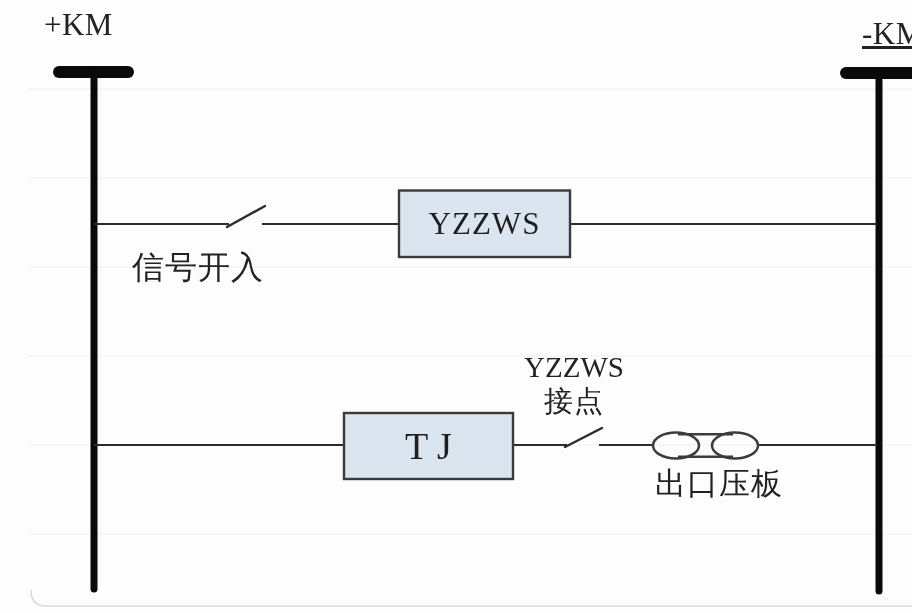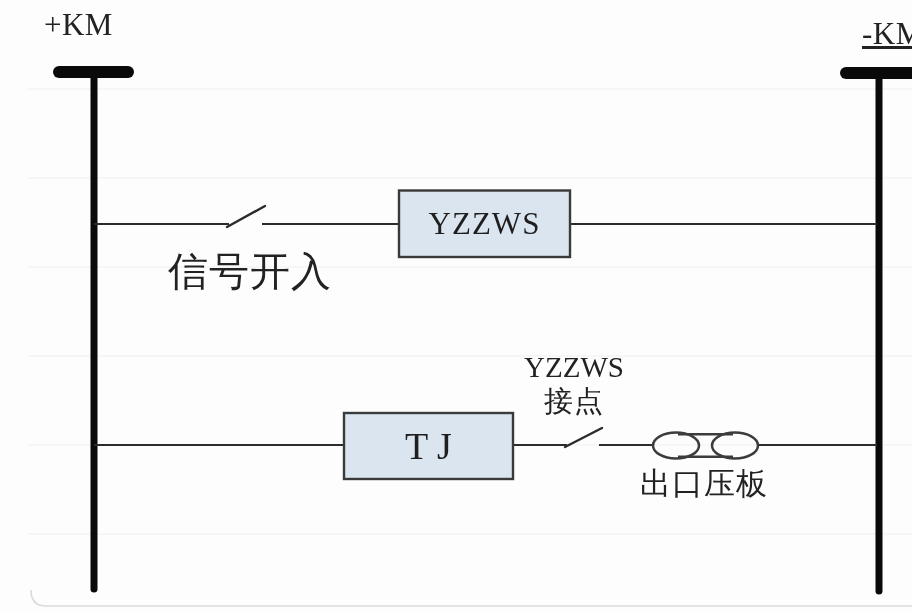--- a/index.html
+++ b/index.html
@@ -95,26 +95,26 @@
       <line x1="650" y1="456.7" x2="705" y2="456.7"></line>
       <ellipse cx="648" cy="445.5" rx="23" ry="13"></ellipse>
       <ellipse cx="707" cy="445.5" rx="23" ry="13"></ellipse>
     </g>
   </svg>
 
   <div class="label bus-label" style="left:16px; top:9px;">+KM</div>
 
   <div class="label bus-label" style="left:834px; top:18px;text-decoration:underline;">-KM</div>
 
-  <div class="label cn" style="left:104px; top:251px; width:200px; text-align:right; font-size:40px;">信号开入</div>
+  <div class="label cn" style="left:104px; top:251px; width:200px; text-align:left; font-size:32px;">信号开入</div>
 
   <div class="box-label-wrap" style="left:371px; top:190px; width:171px; height:67px; font-size:31px; letter-spacing:1px;">YZZWS</div>
 
   <div class="box-label-wrap" style="left:316px; top:413px; width:169px; height:66px; font-size:38px;">T J</div>
 
   <div class="label contact-label" style="left:446px; top:350px; width:200px; font-size:29px;">
     <span>YZZWS</span><br>
     <span class="cn">接点</span>
   </div>
 
-  <div class="label cn" style="left:576px; top:468px; width:200px; text-align:center; font-size:31px;">出口压板</div>
+  <div class="label cn" style="left:591px; top:468px; width:200px; text-align:center; font-size:31px;">出口压板</div>
 
 </div>
 
 </body></html>

